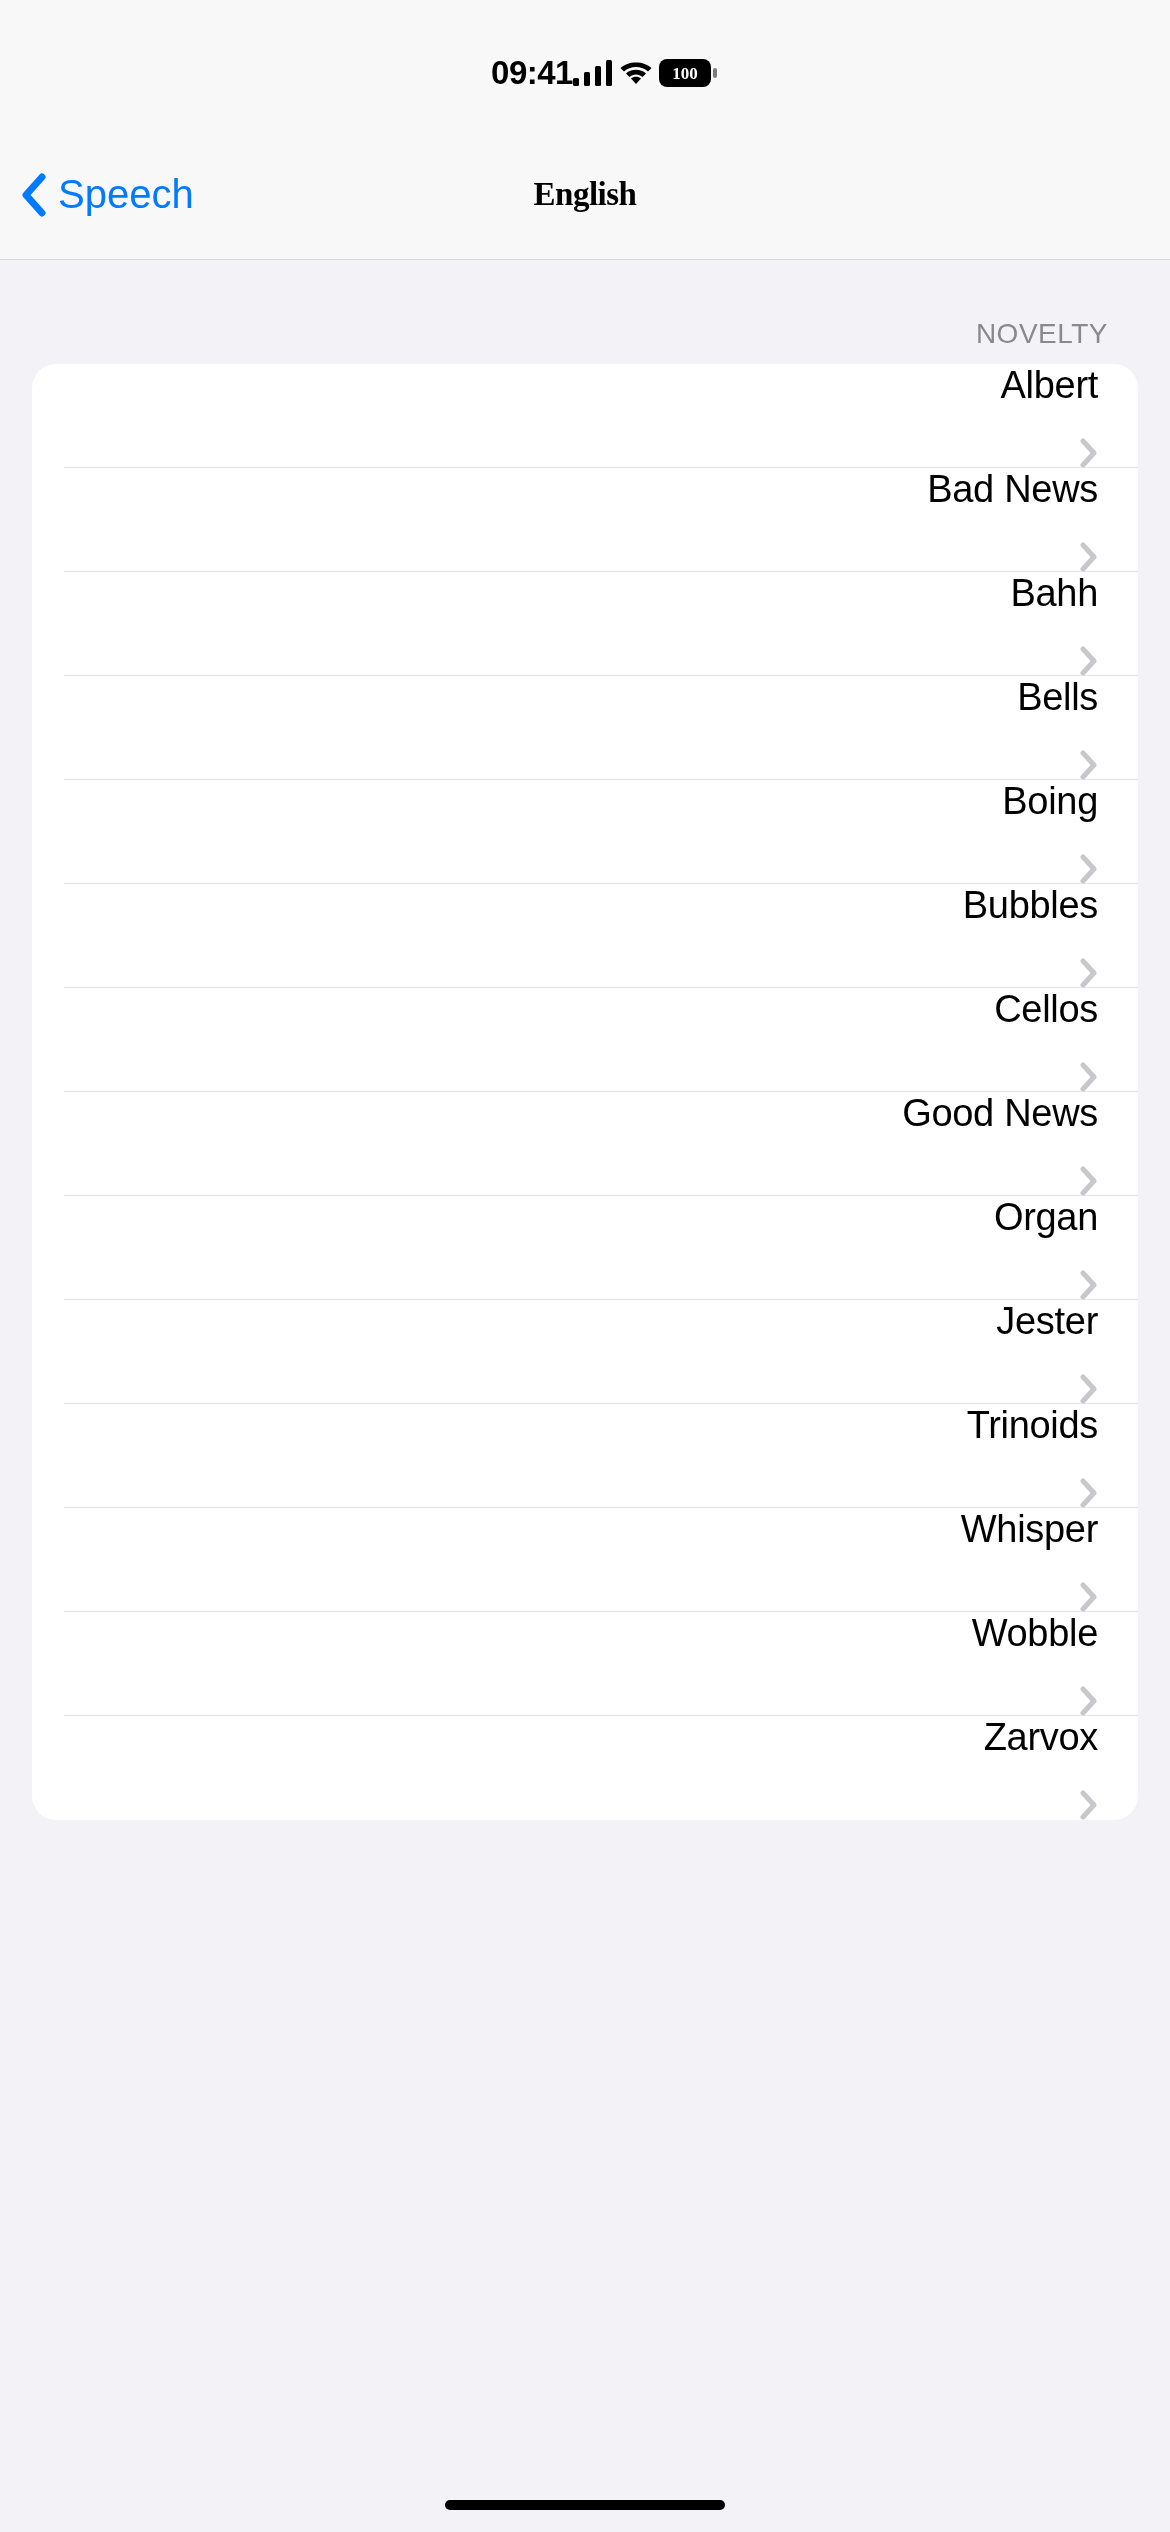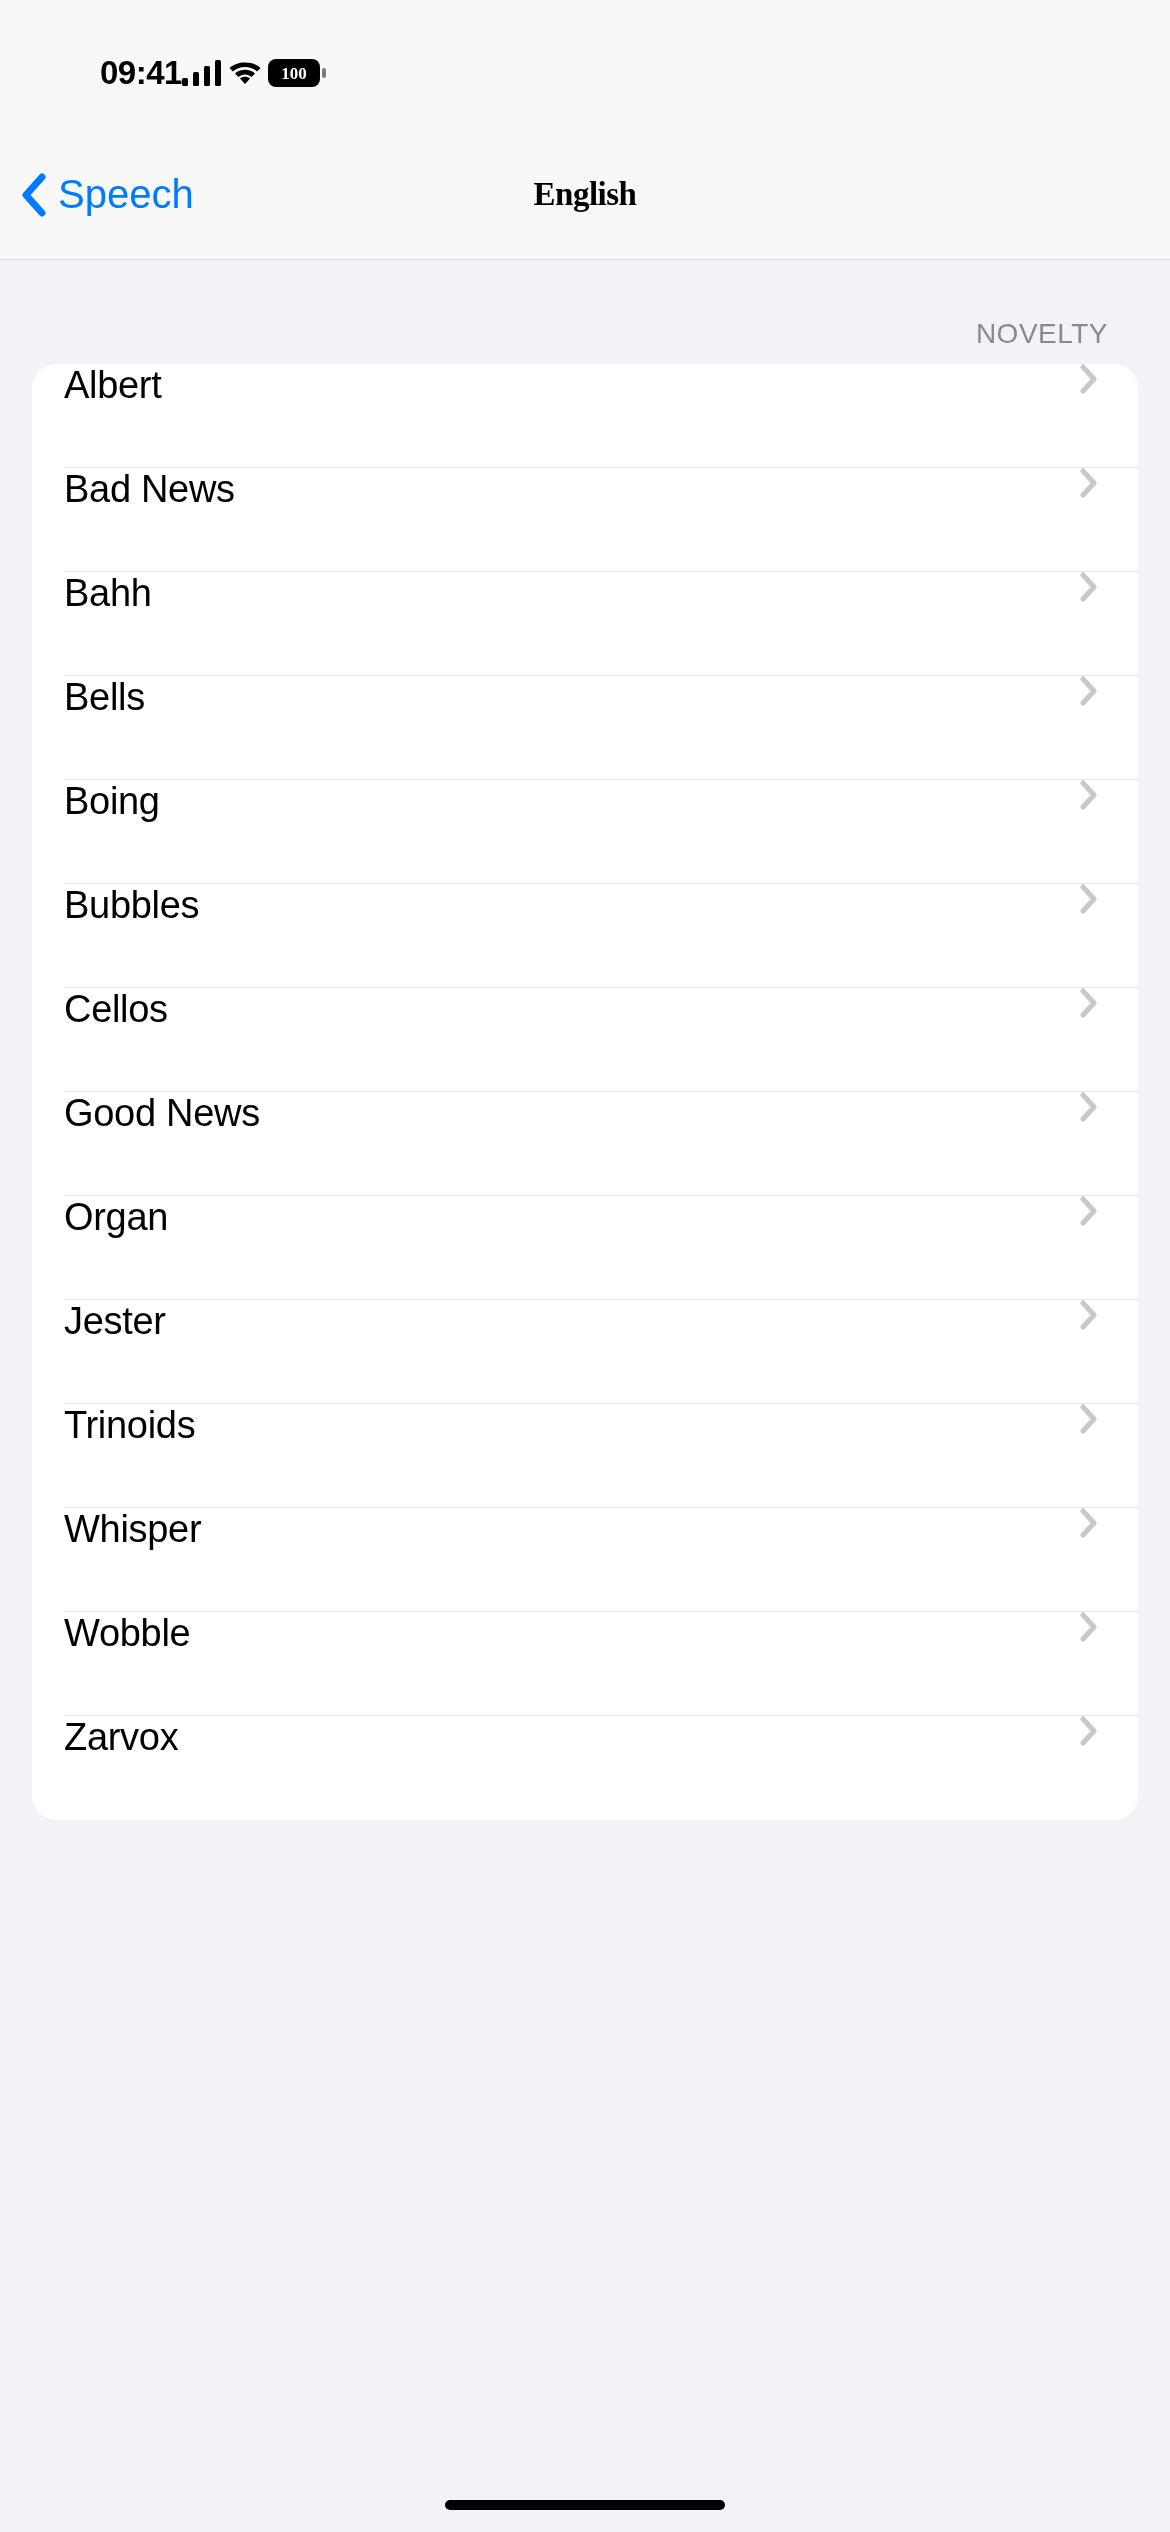--- a/index.html
+++ b/index.html
@@ -14,21 +14,21 @@
       background: #f2f2f7;
       font-family: -apple-system, BlinkMacSystemFont, 'SF Pro Text', 'Helvetica Neue', sans-serif;
       position: relative;
       overflow: hidden;
     }
     
     
     .status-bar {
       height: 130px;
       display: flex;
-      justify-content: flex-start;
+      justify-content: center;
       align-items: center;
       padding: 15px 60px 0 100px;
       background: #f8f8f8;
     }
     .status-time {
       font-size: 33px;
       font-weight: 600;
       letter-spacing: -0.5px;
     }
     .status-icons {
@@ -85,25 +85,26 @@
       text-align: right;
     }
     .list-group {
       background: #ffffff;
       border-radius: 24px;
       margin: 0 32px;
       overflow: hidden;
     }
     .list-row {
       display: flex;
-      align-items: flex-start;
+      align-items: flex-end;
       justify-content: space-between;
       height: 104px;
       padding: 0 40px 0 32px;
       position: relative;
+      flex-direction: column;
     }
     .list-row:not(:last-child)::after {
       content: '';
       position: absolute;
       left: 32px;
       right: 0;
       bottom: 0;
       height: 1px;
       background: #e3e3e6;
     }

